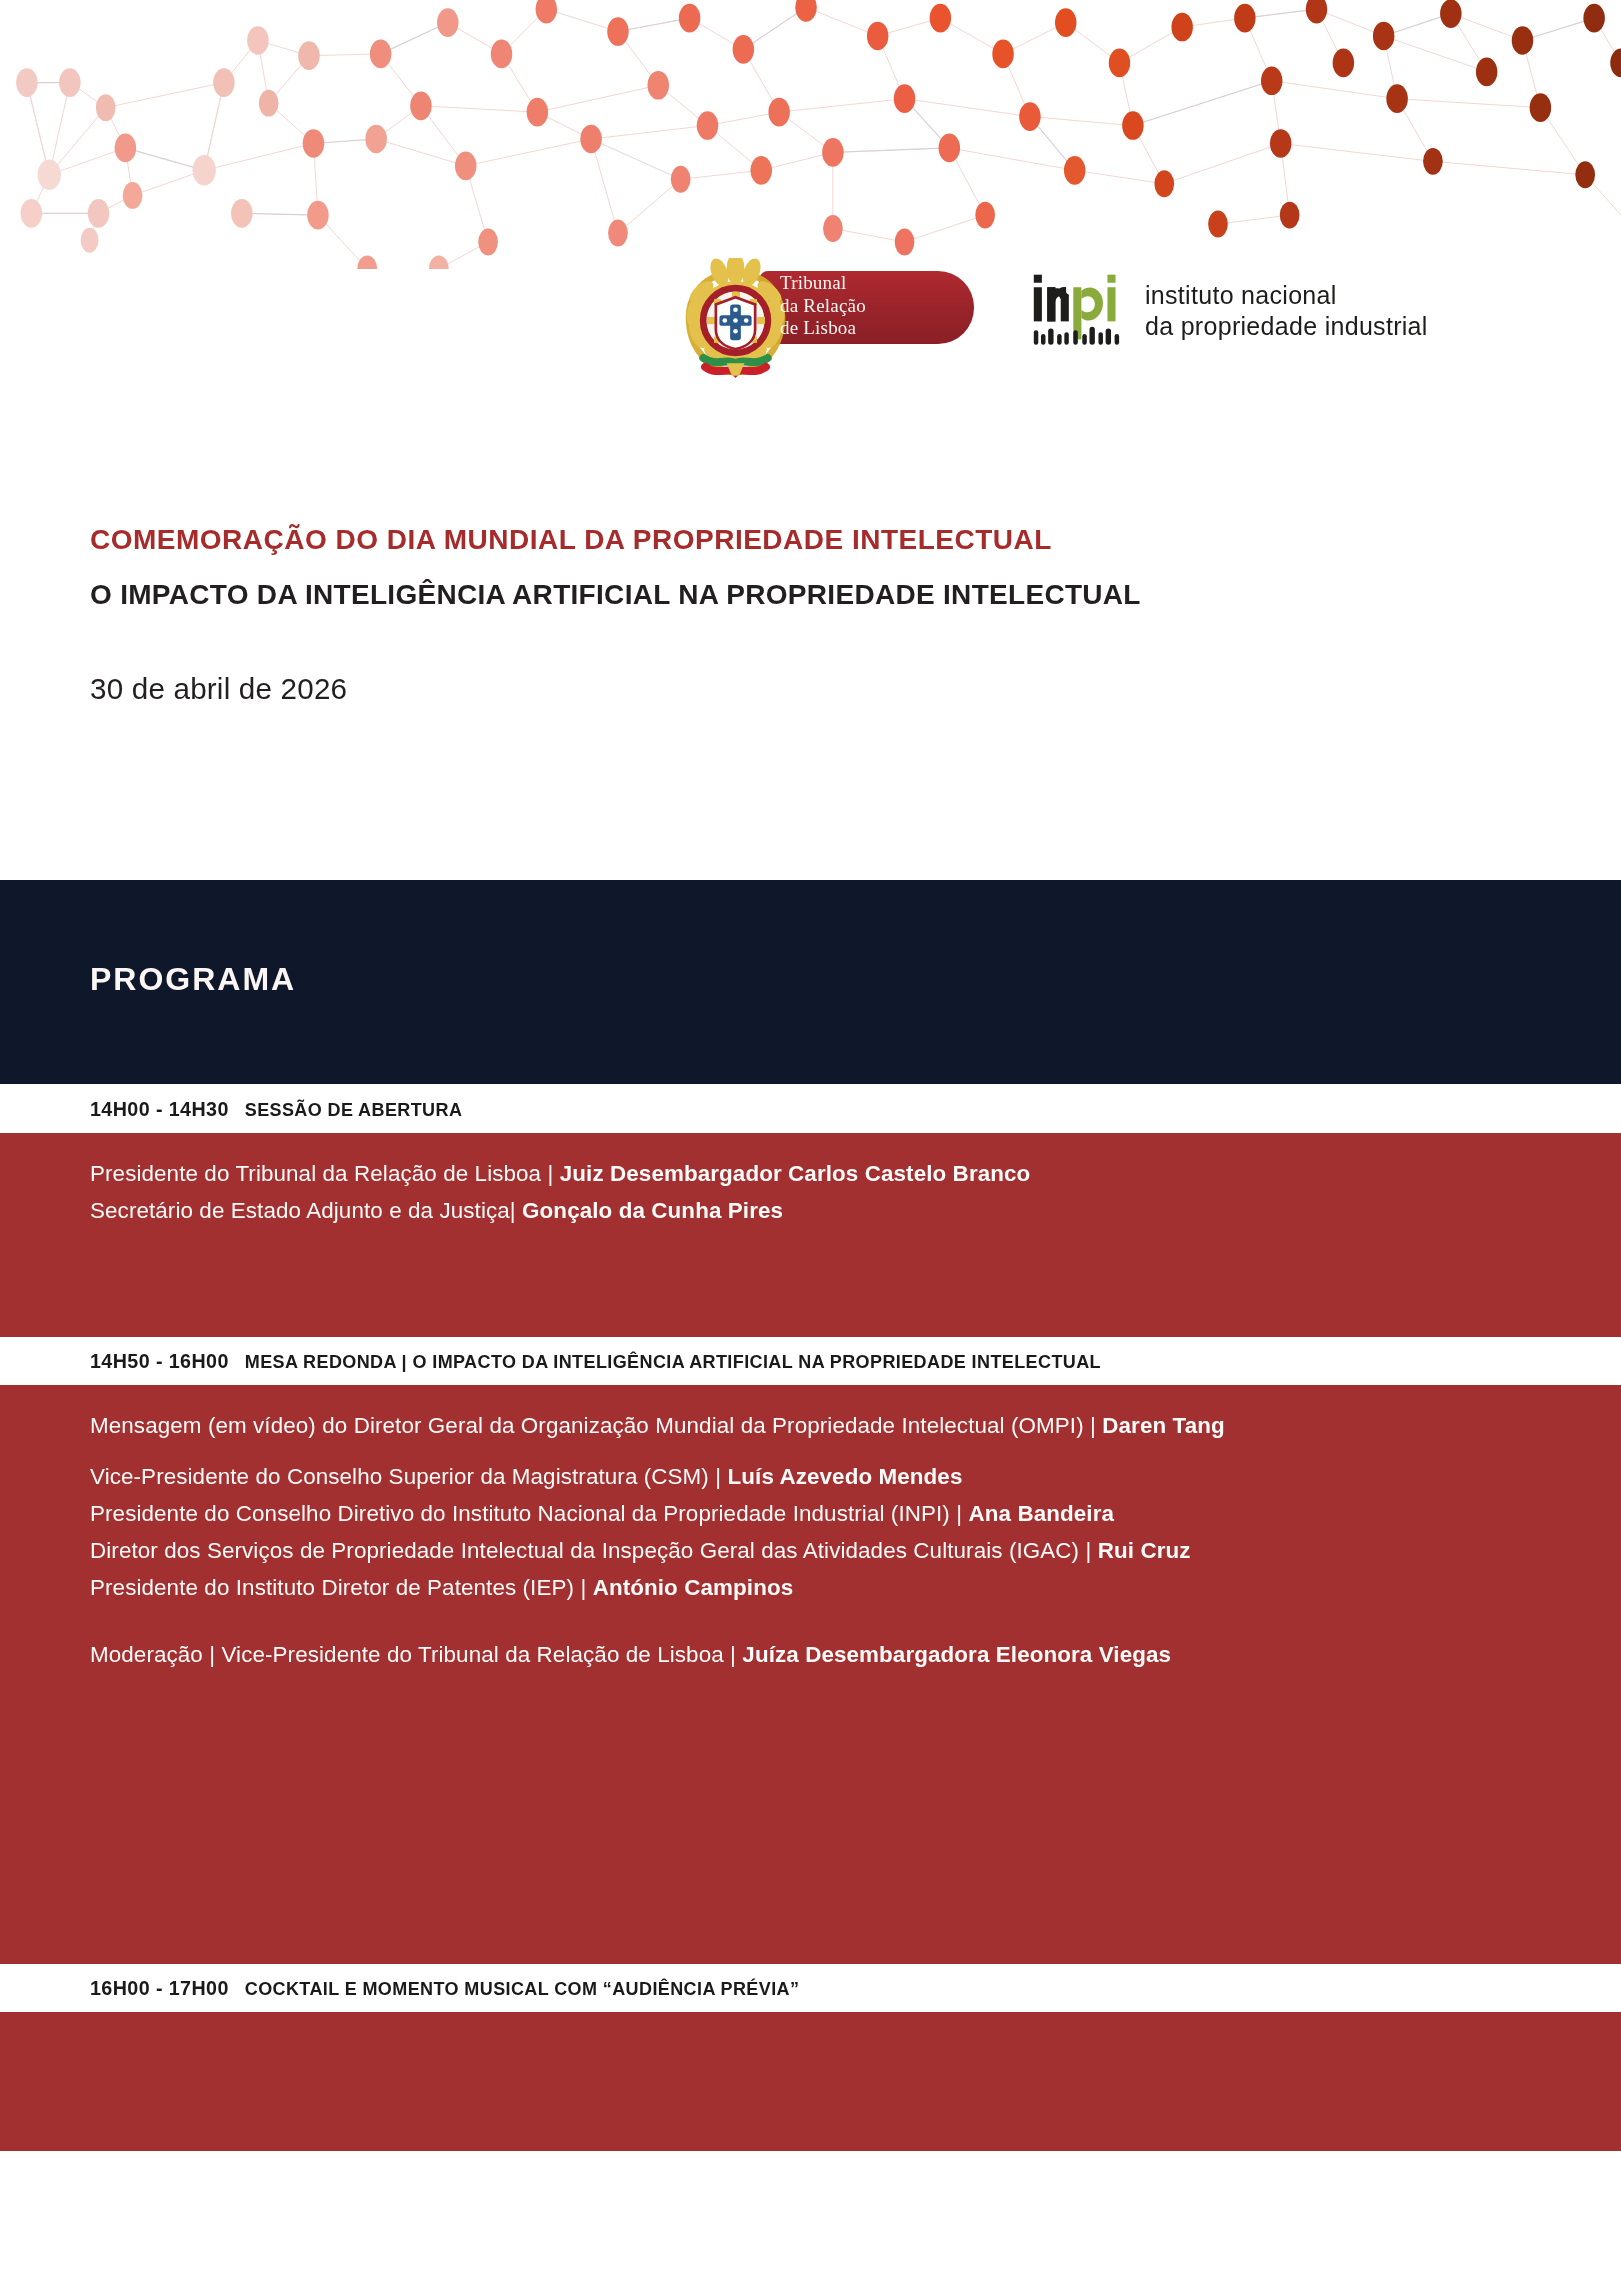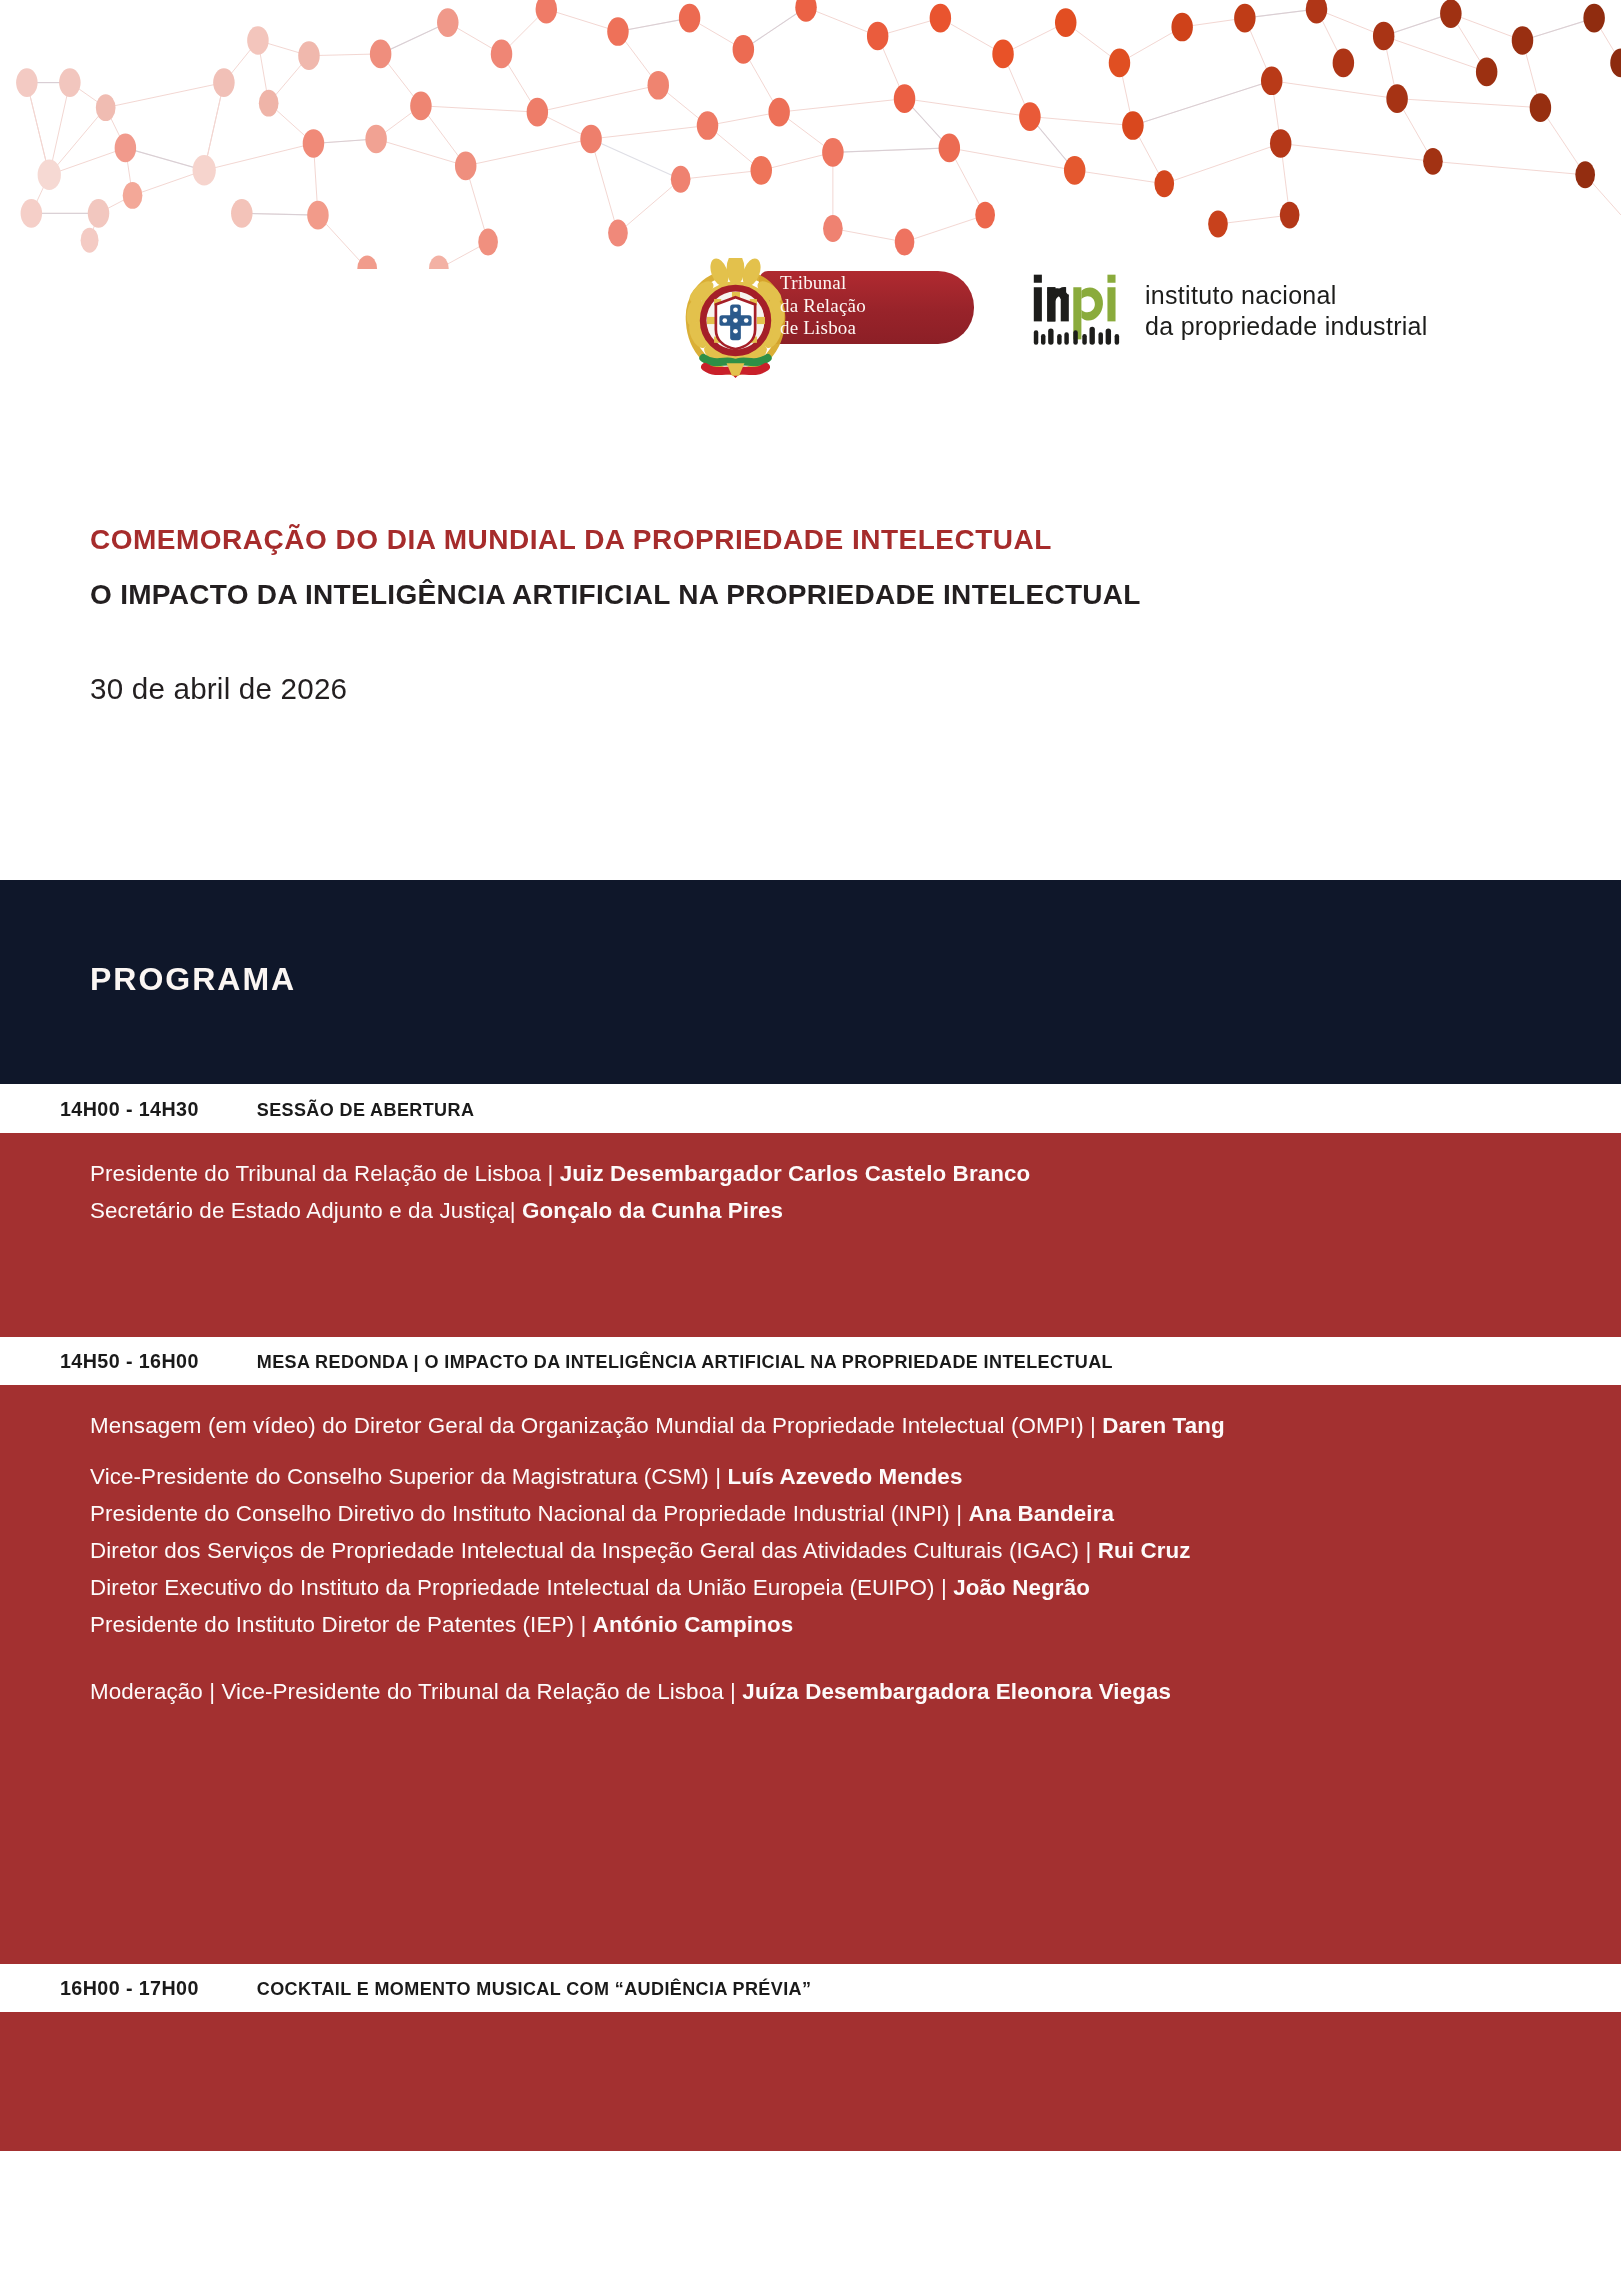--- a/index.html
+++ b/index.html
@@ -161,25 +161,24 @@
 
   .time-band {
     position: absolute;
     left: 0;
     width: 1621px;
     background: #ffffff;
     display: flex;
     align-items: center;
   }
   .time-band-inner {
-    margin-left: 60px;
+    margin-left: 90px;
     white-space: nowrap;
     display: flex;
     align-items: baseline;
-    gap: 42px;
   }
   .band-time {
     color: #1a1a1a;
     font-size: 19.7px;
     font-weight: bold;
     letter-spacing: 0.4px;
   }
   .band-title {
     color: #1a1a1a;
     font-size: 18px;
@@ -507,21 +506,20 @@
     <span class="band-title">MESA REDONDA | O IMPACTO DA INTELIGÊNCIA ARTIFICIAL NA PROPRIEDADE INTELECTUAL</span>
   </div>
 </div>
 
 <div class="red-panel" id="panel-2">
   <div class="panel-lines" id="panel-2-lines">
       <div class="prog-line"><span>Mensagem (em vídeo) do Diretor Geral da Organização Mundial da Propriedade Intelectual (OMPI) | </span><span class="nm">Daren Tang</span></div>
       <div class="prog-line gap-before"><span>Vice-Presidente do Conselho Superior da Magistratura (CSM) | </span><span class="nm">Luís Azevedo Mendes</span></div>
       <div class="prog-line"><span>Presidente do Conselho Diretivo do Instituto Nacional da Propriedade Industrial (INPI) | </span><span class="nm">Ana Bandeira</span></div>
       <div class="prog-line"><span>Diretor dos Serviços de Propriedade Intelectual da Inspeção Geral das Atividades Culturais (IGAC) | </span><span class="nm">Rui Cruz</span></div>
-      <div class="prog-line"><span>Diretor Executivo do Instituto da Propriedade Intelectual da União Europeia (EUIPO) | </span><span class="nm">João Negrão</span></div>
       <div class="prog-line"><span>Presidente do Instituto Diretor de Patentes (IEP) | </span><span class="nm">António Campinos</span></div>
       <div class="prog-line gap-large"><span>Moderação | Vice-Presidente do Tribunal da Relação de Lisboa | </span><span class="nm">Juíza Desembargadora Eleonora Viegas</span></div>
     </div>
 </div>
 
 <div class="time-band" id="band-3">
   <div class="time-band-inner">
     <span class="band-time">16H00 - 17H00</span>
     <span class="band-title">COCKTAIL E MOMENTO MUSICAL COM “AUDIÊNCIA PRÉVIA”</span>
   </div>

